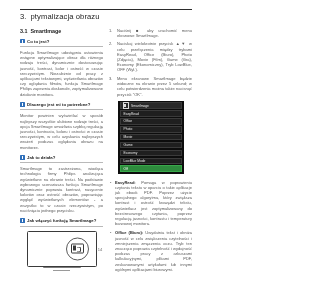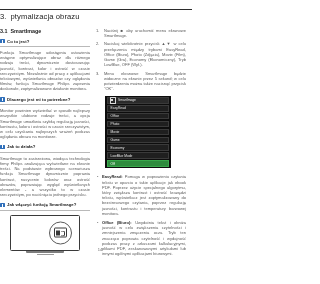--- a/index.html
+++ b/index.html
@@ -2,21 +2,21 @@
 <html><head>
 <meta charset="utf-8">
 <style>
   html,body{margin:0;padding:0;}
   body{
     width:200px;height:284px;background:#ffffff;
     font-family:"Liberation Sans", sans-serif;
     color:#4a4a4a;overflow:hidden;position:relative;
   }
   .page{position:relative;width:200px;height:256px;box-sizing:border-box;
-        padding:9px 8px 8px 0;}
+        padding:9px 8px 8px 20px;}
   .title-rule{border-top:1.1px solid #2b2b2b;width:100%;margin:0 0 1.5px 0;}
   .page-title{font-size:7.6px;color:#1d1d1d;letter-spacing:.1px;
               white-space:nowrap;margin:0 0 7px 0;font-weight:400;}
   .page-title .num{margin-right:4px;}
   .cols{display:flex;gap:6px;align-items:flex-start;}
   .col{width:90px;}
   .sec-head{font-size:5.4px;color:#1d1d1d;margin:0 0 5px 0;font-weight:700;}
   .sec-head .n{margin-right:3px;font-weight:700;}
   .qbox{display:flex;align-items:flex-start;gap:2.5px;margin:0 0 2.5px 0;}
   .qicon{width:4.6px;height:4.6px;flex:0 0 4.6px;background:#2f6fba;

